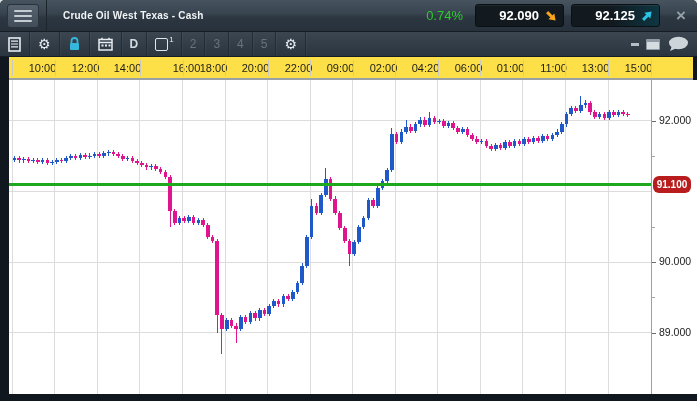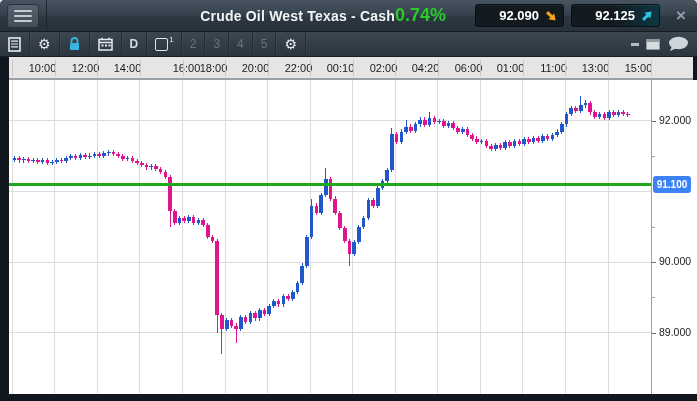--- a/index.html
+++ b/index.html
@@ -10,23 +10,23 @@
   
   .hdr{position:absolute;left:0;top:0;width:697px;height:32px;
        background:linear-gradient(180deg,#47545f 0%,#37434e 45%,#2c3741 55%,#27313b 100%);
        display:flex;align-items:center;border-bottom:1px solid #151c23;box-sizing:border-box;}
   .menu-btn{margin-left:7px;width:30px;height:22px;border-radius:3px;
        background:linear-gradient(180deg,#57646f,#404c57);
        border:1px solid #2a333c;display:flex;flex-direction:column;justify-content:center;
        align-items:center;gap:3px;cursor:pointer;}
   .menu-btn i{display:block;width:18px;height:2px;background:#c3ccd3;border-radius:1px;}
   .hdr-sep{width:1px;height:32px;background:#1c242c;margin-left:7px;}
-  .title{margin-left:16px;color:#f2f5f7;font-size:14px;font-weight:bold;letter-spacing:.2px;
-         flex:1;white-space:nowrap;overflow:hidden;text-align:right;}
-  .chg{font-size:18px;font-weight:bold;margin-right:29px;}
+  .title{margin-left:16px;color:#f2f5f7;font-size:10px;font-weight:bold;letter-spacing:.2px;
+         flex:1;white-space:nowrap;overflow:hidden;}
+  .chg{font-size:13px;font-weight:normal;margin-right:12px;}
   .px-btn{height:21px;min-width:72px;margin-right:7px;border-radius:3px;
           background:#12191f;border:1px solid #0a0f14;
           box-shadow:inset 0 1px 0 rgba(255,255,255,.07);
           display:flex;align-items:center;justify-content:flex-end;
           padding:0 5px 0 10px;cursor:pointer;}
   .px-btn.buy{background:linear-gradient(90deg,#12191f 45%,#0e3642 100%);}
   .px-btn span{color:#ffffff;font-size:13px;font-weight:bold;margin-right:5px;}
   .close-x{width:24px;height:22px;margin:0 4px 0 2px;color:#94a0a9;font-size:17px;
            font-weight:bold;text-align:center;line-height:21px;cursor:pointer;}
 
@@ -41,21 +41,21 @@
   .titem.dim{color:#68737d;}
   .glyph{font-size:14px;color:#e7ecf0;}
   .sup1{font-size:8px;color:#e7ecf0;vertical-align:top;position:relative;top:-5px;left:1px;}
   .sq-icon{width:11px;height:11px;border:1.5px solid #e0e6ea;border-radius:2px;display:inline-block;}
   .tbar-right{margin-left:auto;display:flex;align-items:center;padding-right:8px;gap:7px;}
   .mini-dash{width:8px;height:3px;background:#b4bec5;display:inline-block;}
   .win-icon{width:14px;height:11px;background:#8f9aa2;border-radius:1px;position:relative;display:inline-block;}
   .win-icon:after{content:"";position:absolute;left:1px;top:3px;right:1px;bottom:1px;background:#d6dde1;}
 
   
-  .taxis{position:absolute;left:9px;top:57px;width:684px;height:21px;background:#e5e5e5;
+  .taxis{position:absolute;left:9px;top:57px;width:684px;height:21px;background:#fde047;
          border-bottom:2px solid #9aa1a6;box-sizing:content-box;}
   .tl{position:absolute;top:0;width:43px;height:21px;line-height:22px;text-align:center;
       color:#1c1c1c;font-size:11px;}
   .tsep{position:absolute;top:3px;width:1px;height:16px;background:#c8c8c8;}
 
   
   .plot{position:absolute;left:9px;top:80px;width:642px;height:314px;background:#ffffff;}
   .paxis{position:absolute;left:651px;top:80px;width:62px;height:314px;background:#ffffff;
          border-left:1px solid #9aa1a6;box-sizing:border-box;}
   .pl{position:absolute;left:7px;width:34px;height:13px;line-height:13px;
@@ -162,21 +162,21 @@
   </div>
 
   <div class="taxis" id="taxis">
     <span class="tl" style="left:12px">10:00</span>
     <span class="tl" style="left:55px">12:00</span>
     <span class="tl" style="left:97px">14:00</span>
     <span class="tl" style="left:156px">16:00</span>
     <span class="tl" style="left:183px">18:00</span>
     <span class="tl" style="left:225px">20:00</span>
     <span class="tl" style="left:268px">22:00</span>
-    <span class="tl" style="left:310px">00:10</span>
+    <span class="tl" style="left:310px">09:00</span>
     <span class="tl" style="left:353px">02:00</span>
     <span class="tl" style="left:395px">04:20</span>
     <span class="tl" style="left:438px">06:00</span>
     <span class="tl" style="left:480px">01:00</span>
     <span class="tl" style="left:523px">11:00</span>
     <span class="tl" style="left:565px">13:00</span>
     <span class="tl" style="left:608px">15:00</span>
   <div class="tsep" style="left: 3.3px;"></div>
       <div class="tsep" style="left: 45.85px;"></div>
       <div class="tsep" style="left: 88.4px;"></div>
@@ -485,16 +485,16 @@
   <div class="paxis">
     <div class="ptick" style="top:41px"></div>
     <div class="ptick" style="top:182px"></div>
     <div class="ptick" style="top:253px"></div>
     <div class="pminor" style="top:76px"></div>
     <div class="pminor" style="top:147px"></div>
     <div class="pminor" style="top:217px"></div>
     <div class="pl" style="top:34px">92.000</div>
     <div class="pl" style="top:175px">90.000</div>
     <div class="pl" style="top:246px">89.000</div>
-    <div class="badge" id="price-badge" style="background: #3b82f6;">91.100</div>
+    <div class="badge" id="price-badge" style="background: #b91c1c; border-radius: 6px;">91.100</div>
   </div>
 
 </div>
 
 </body></html>

